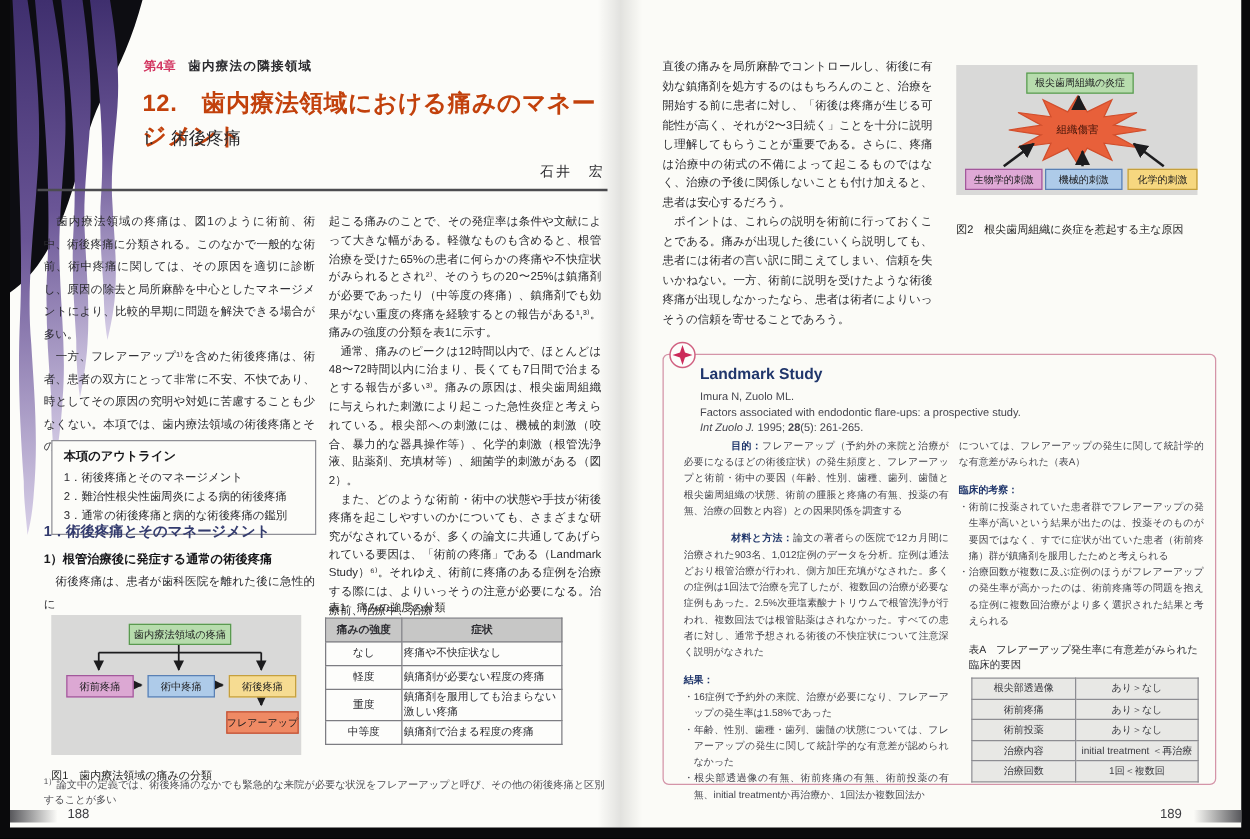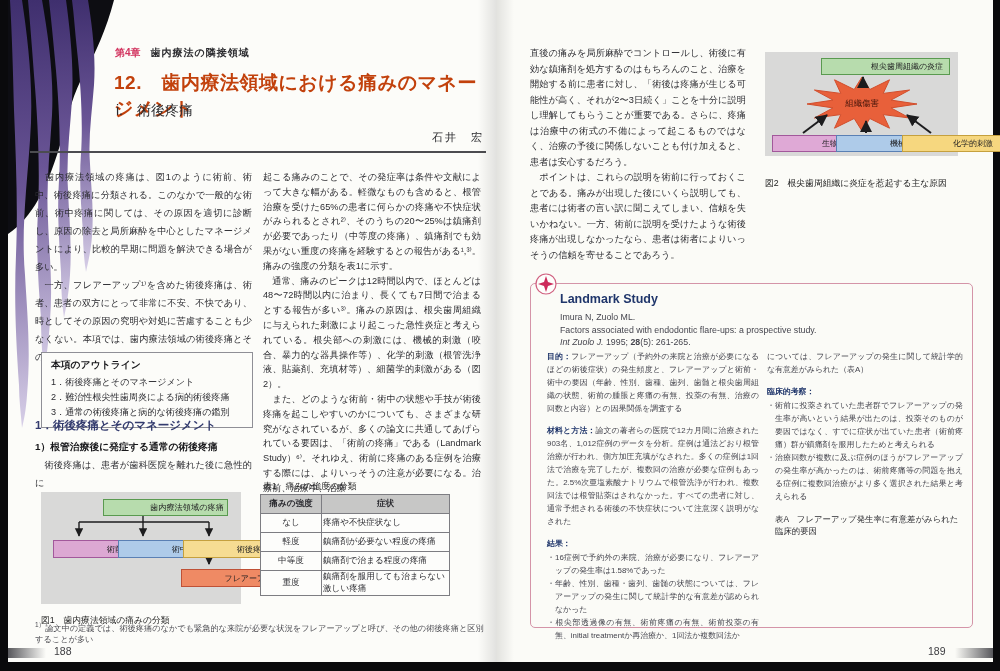--- a/index.html
+++ b/index.html
@@ -37,21 +37,21 @@
 
   .sec-h{position:absolute;left:27px;top:418px;font-size:11.5px;font-weight:bold;color:#333b6e;}
   .sub-h{position:absolute;left:27px;top:441px;font-size:9.8px;font-weight:bold;color:#17171a;}
   .p-after{position:absolute;left:27px;top:456px;width:217px;}
 
   
   .fig1-panel{position:absolute;left:33px;top:492px;width:200px;height:112px;background:#d9d9d8;}
   .fig-caption{position:absolute;font-size:8.8px;color:#222;}
   .fig1-cap{left:33px;top:599px;}
   .fnode{position:absolute;display:flex;align-items:center;justify-content:center;
-         font-size:8.2px;color:#1c1c1e;border:1px solid;white-space:nowrap;padding-left:43px;}
+         font-size:8.2px;color:#1c1c1e;border:1px solid;white-space:nowrap;}
   .f-root{left:62px;top:7px;width:80px;height:15px;background:#b7dcad;border-color:#5a9a50;}
   .f-pre{left:12px;top:48px;width:52px;height:16px;background:#dca8d3;border-color:#a2589b;}
   .f-intra{left:77px;top:48px;width:52px;height:16px;background:#aecbe9;border-color:#5a80b4;}
   .f-post{left:142px;top:48px;width:52px;height:16px;background:#f6dc92;border-color:#c5a03e;}
   .f-flare{left:140px;top:77px;width:56px;height:16px;background:#ef8a64;border-color:#bf5136;font-size:8px;}
 
   
   .t1-title{position:absolute;left:255px;top:481px;font-size:8.8px;color:#222;}
   table.t1{position:absolute;left:252px;top:494px;width:190px;border-collapse:collapse;font-size:8.6px;color:#2b2b30;border:1.5px solid #5e5e63;}
   table.t1 th,table.t1 td{border:1px solid #7d7d82;height:18px;padding:0 1px;}
@@ -78,21 +78,21 @@
 
   
   .landmark-box{position:absolute;left:34px;top:283px;width:441px;height:343px;border:1.5px solid #d494a8;border-radius:5px;}
   .lm-icon{position:absolute;left:3px;top:-12px;width:24px;height:24px;}
   .lm-title{position:absolute;left:29px;top:8px;font-size:12.5px;font-weight:bold;color:#20366b;}
   .lm-cite{position:absolute;left:29px;top:27px;font-size:8.8px;line-height:12.5px;color:#45454e;}
   .lm-col{position:absolute;width:212px;}
   .lm-left{left:16px;top:66px;}
   .lm-right{left:236px;top:66px;width:196px;}
   .lm-p{margin:0 0 9px;font-size:7.9px;line-height:13px;color:#45454e;text-align:justify;}
-  .lm-label{font-weight:bold;color:#20366b;}
+  .lm-label{font-weight:bold;color:#20366b;margin-left:38px;}
   .lm-label-line{margin:0 0 1px;font-size:7.9px;line-height:13px;font-weight:bold;color:#20366b;}
   .lm-bullet{font-size:7.9px;line-height:13px;color:#45454e;text-align:justify;padding-left:8px;text-indent:-8px;}
 
   .ta-title{margin:11px 0 5px;padding-left:8px;font-size:8.4px;line-height:11.5px;color:#2b2b30;}
   table.ta{margin-left:10px;width:182px;border-collapse:collapse;font-size:8px;color:#3a3a40;border:1px solid #8d8d92;}
   table.ta td{border:1px solid #8d8d92;background:#e8e8e5;height:15.5px;text-align:center;padding:0 2px;}
   table.ta td.fc{width:78px;}
 </style>
 </head>
 <body>
@@ -178,26 +178,26 @@
       </tr>
       <tr>
         <td class="lv">なし</td>
         <td>疼痛や不快症状なし</td>
       </tr>
       <tr>
         <td class="lv">軽度</td>
         <td>鎮痛剤が必要ない程度の疼痛</td>
       </tr>
       <tr>
+        <td class="lv">重度</td>
+        <td>鎮痛剤を服用しても治まらない激しい疼痛</td>
+      </tr>
+      <tr>
         <td class="lv">中等度</td>
         <td>鎮痛剤で治まる程度の疼痛</td>
-      </tr>
-      <tr>
-        <td class="lv">重度</td>
-        <td>鎮痛剤を服用しても治まらない激しい疼痛</td>
       </tr>
     </tbody>
       </table>
 
     <div class="footnote">
       <sup>1）</sup><span>論文中の定義では、術後疼痛のなかでも緊急的な来院が必要な状況をフレアーアップと呼び、その他の術後疼痛と区別することが多い</span>
     </div>
 
     <div class="gradbar-l"></div>
     <div class="pagenum pn-l">188</div>
@@ -252,20 +252,44 @@
         <div class="lm-bullet">・根尖部透過像の有無、術前疼痛の有無、術前投薬の有無、initial treatmentか再治療か、1回法か複数回法か</div>
       </div>
 
       <div class="lm-col lm-right">
         <p class="lm-p">については、フレアーアップの発生に関して統計学的な有意差がみられた（表A）</p>
         <p class="lm-label-line">臨床的考察：</p>
         <div class="lm-bullet">・術前に投薬されていた患者群でフレアーアップの発生率が高いという結果が出たのは、投薬そのものが要因ではなく、すでに症状が出ていた患者（術前疼痛）群が鎮痛剤を服用したためと考えられる</div>
         <div class="lm-bullet">・治療回数が複数に及ぶ症例のほうがフレアーアップの発生率が高かったのは、術前疼痛等の問題を抱える症例に複数回治療がより多く選択された結果と考えられる</div>
 
         <div class="ta-title">表A　フレアーアップ発生率に有意差がみられた臨床的要因</div>
+        <table class="ta">
+          <tbody>
+              <tr>
+            <td class="fc">根尖部透過像</td>
+            <td>あり＞なし</td>
+          </tr>
+          <tr>
+            <td class="fc">術前疼痛</td>
+            <td>あり＞なし</td>
+          </tr>
+          <tr>
+            <td class="fc">術前投薬</td>
+            <td>あり＞なし</td>
+          </tr>
+          <tr>
+            <td class="fc">治療内容</td>
+            <td>initial treatment ＜再治療</td>
+          </tr>
+          <tr>
+            <td class="fc">治療回数</td>
+            <td>1回＜複数回</td>
+          </tr>
+        </tbody>
+          </table>
       </div>
     </div>
 
     <div class="gradbar-r"></div>
     <div class="pagenum pn-r">189</div>
   </div>
 
   <div class="gutter"></div>
 </div>
 

